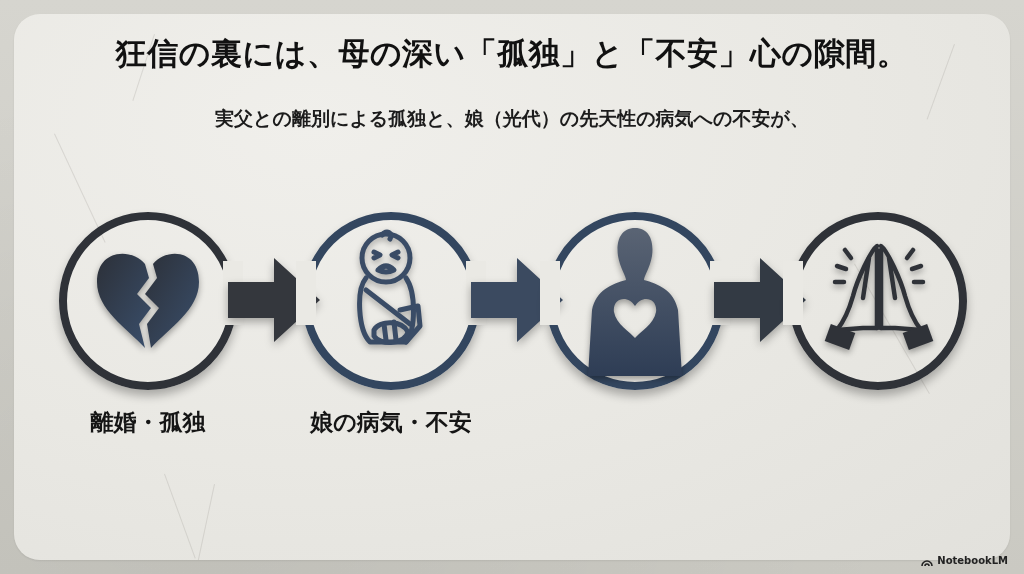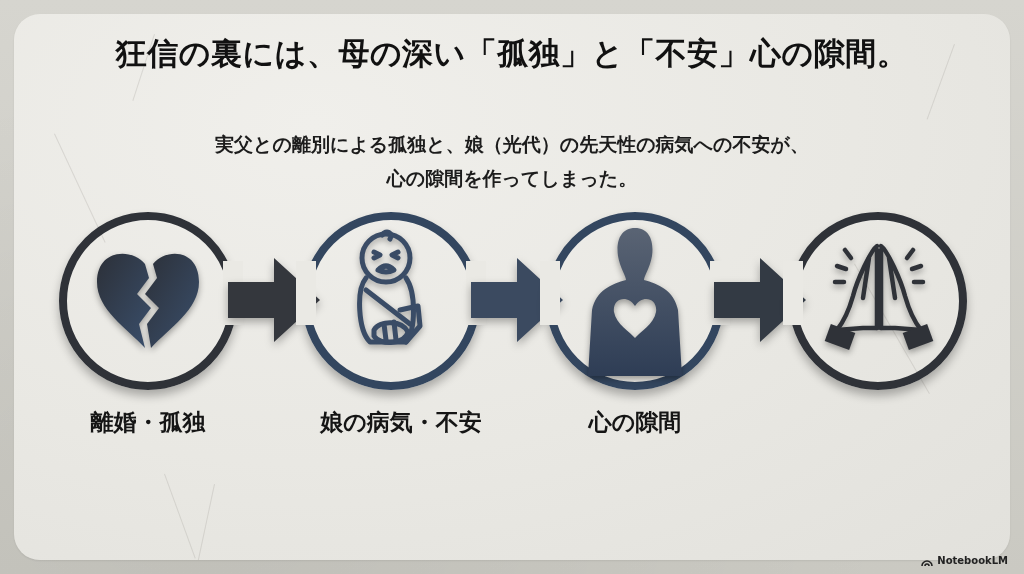--- a/index.html
+++ b/index.html
@@ -23,21 +23,21 @@
     box-shadow: 0 1px 2px rgba(0,0,0,0.08);
     overflow:hidden;
   }
   .crack { position:absolute; background:rgba(120,118,110,0.18); transform-origin:top left; }
   .title {
     position:absolute; left:0; right:0; top:33px; text-align:center;
     font-size:31px; font-weight:bold; color:#111; letter-spacing:0.5px;
   }
   .subtitle {
     position:absolute; left:0; right:0; top:101px; text-align:center;
-    font-size:19px; font-weight:bold; color:#1c1c1c; line-height:34px;margin-top:26px;
+    font-size:19px; font-weight:bold; color:#1c1c1c; line-height:34px;
   }
   .flow { position:absolute; left:0; top:0; width:1024px; height:574px; }
   .ring {
     position:absolute; width:162px; height:162px; border-radius:50%;
     border:8px solid #2f3238;
     box-shadow: 0 6px 10px rgba(0,0,0,0.28), inset 0 2px 3px rgba(255,255,255,0.06);
   }
   .ring.blue { border-color:#33465f; }
   .ring .gap-l, .ring .gap-r {
     position:absolute; width:20px; height:64px; background:#eae9e4; top:41px;
@@ -66,21 +66,20 @@
   <div class="crack" style="left:150px;top:460px;width:1px;height:90px;transform:rotate(-20deg);"></div>
   <div class="crack" style="left:200px;top:470px;width:1px;height:80px;transform:rotate(12deg);"></div>
   <div class="crack" style="left:840px;top:250px;width:1px;height:150px;transform:rotate(-30deg);"></div>
   <div class="crack" style="left:940px;top:30px;width:1px;height:80px;transform:rotate(20deg);"></div>
 </div>
 
 <div class="title">狂信の裏には、母の深い「孤独」と「不安」心の隙間。</div>
 
 <div class="subtitle">
   <div>実父との離別による孤独と、娘（光代）の先天性の病気への不安が、</div>
-  <div>心の隙間を作ってしまった。</div>
 </div>
 
 <div class="flow">
 
   <div class="ring" style="left:59px;top:212px;">
     <svg width="162" height="162" viewBox="0 0 162 162" style="position:absolute;left:0;top:0;">
       <defs>
         <linearGradient id="hg" x1="0" y1="0" x2="1" y2="1">
           <stop offset="0" stop-color="#2c3038"></stop>
           <stop offset="1" stop-color="#3a4f6c"></stop>
@@ -151,22 +150,21 @@
         <path d="M48 30 l6 8 M40 46 l9 3 M38 62 l9 0"></path>
         <path d="M116 30 l-6 8 M124 46 l-9 3 M126 62 l-9 0"></path>
       </g>
       <rect x="30" y="108" width="26" height="18" fill="#2f3238" transform="rotate(20 43 117)"></rect>
       <rect x="108" y="108" width="26" height="18" fill="#2f3238" transform="rotate(-20 121 117)"></rect>
     </svg>
     <div class="gap-l"></div>
   </div>
 
   <div class="label" style="left:48px;">離婚・孤独</div>
-  <div class="label" style="left:301px;">娘の病気・不安</div>
-  <div class="label" style="left:535px;">心の隙間</div>
+  <div class="label" style="left:291px;">娘の病気・不安</div>
 </div>
 
 <div class="brand">
   <svg width="12" height="9" viewBox="0 0 12 9">
     <path d="M1 9 A5 5 0 0 1 11 9" fill="none" stroke="#222" stroke-width="1.6"></path>
     <path d="M4 9 A2 2 0 0 1 8 9" fill="none" stroke="#222" stroke-width="1.6"></path>
   </svg>
   <span>NotebookLM</span>
 </div>
 

